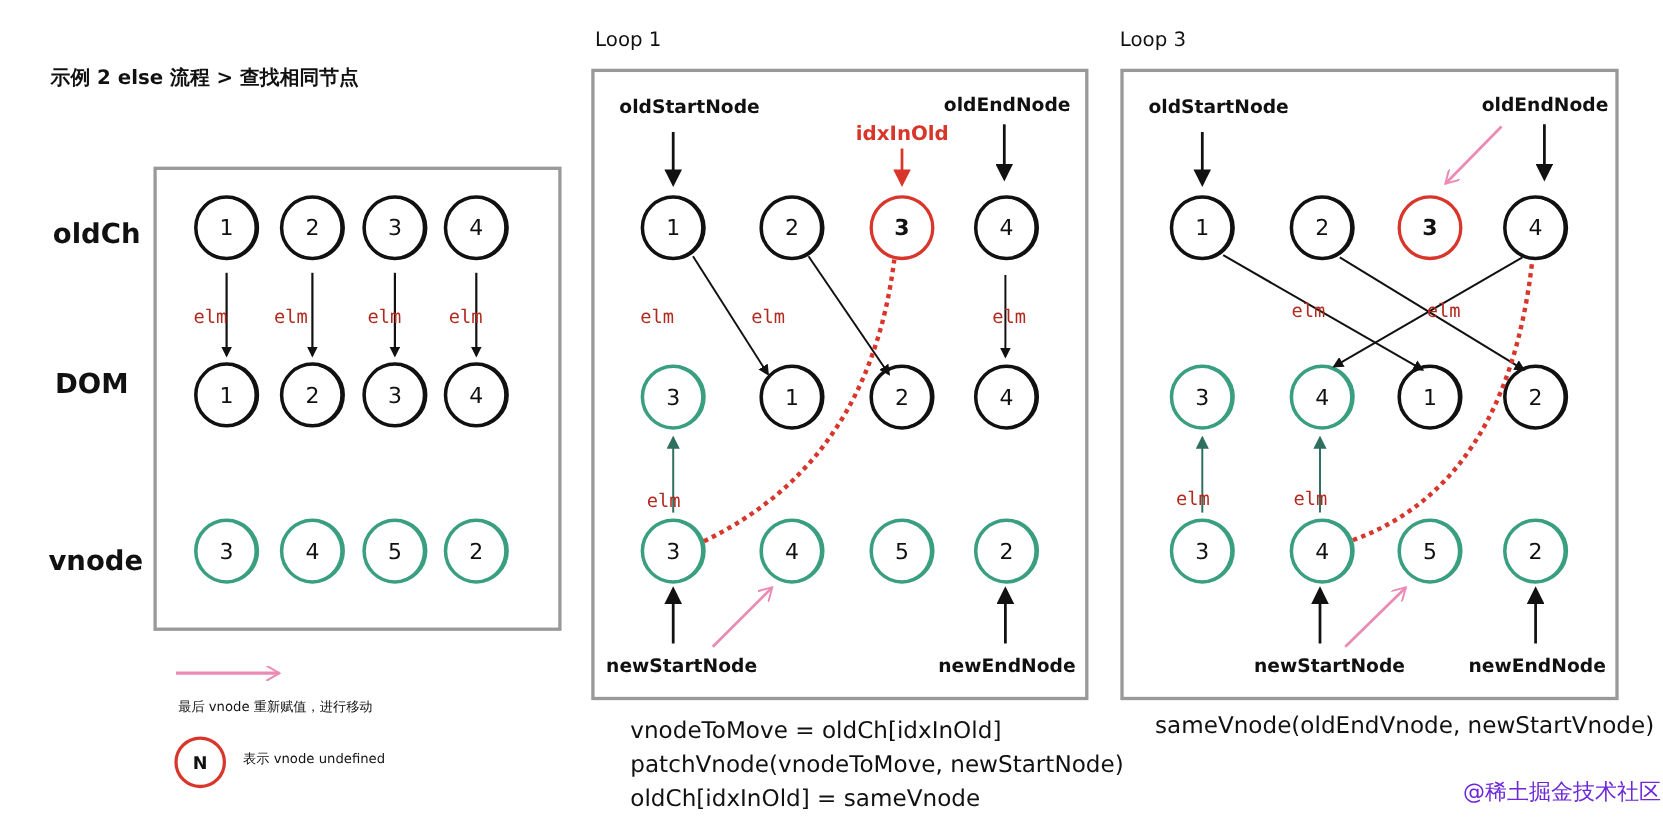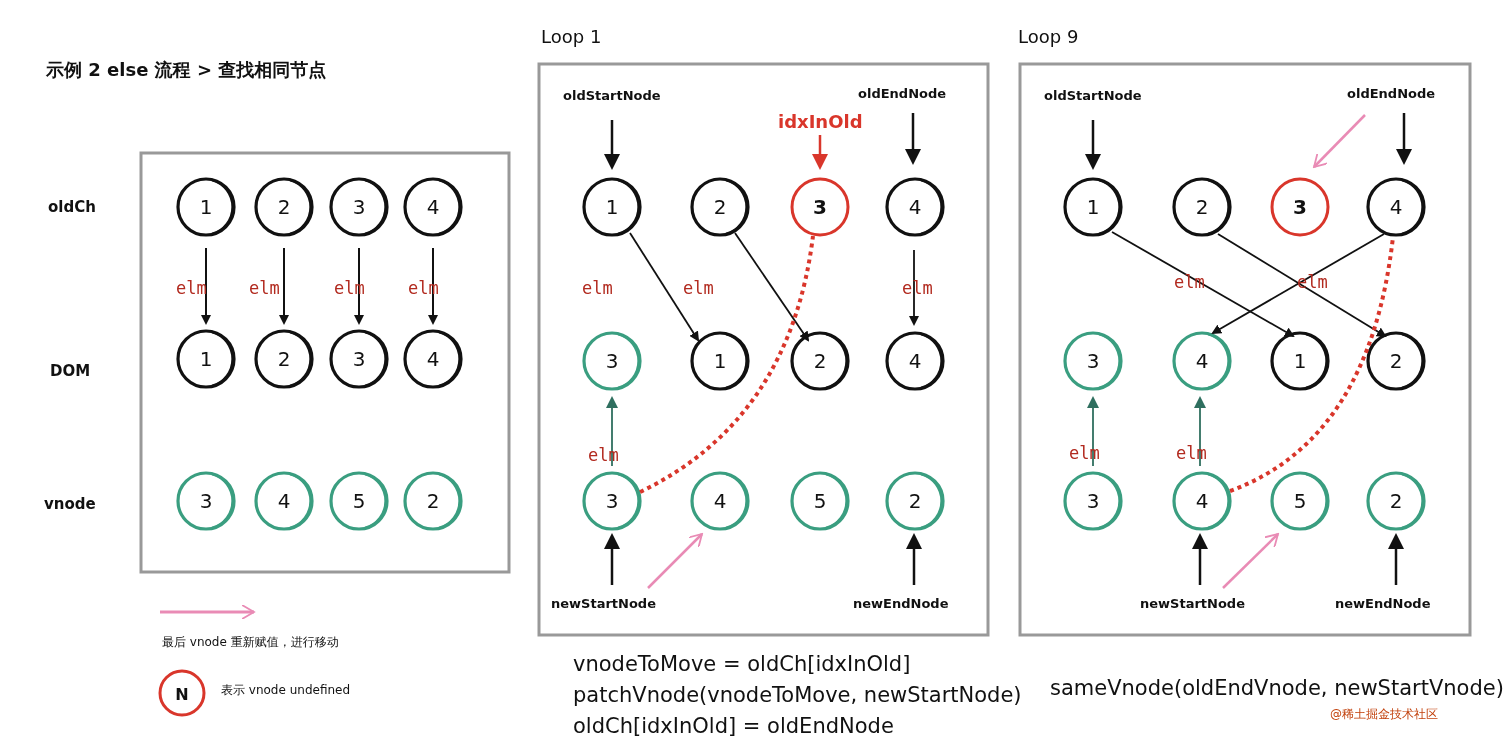--- a/index.html
+++ b/index.html
@@ -1,56 +1,56 @@
 <!DOCTYPE html>
 <html><head>
 <meta charset="utf-8">
 <style>
   html,body{margin:0;padding:0;background:#fff;}
   body{width:1512px;height:747px;position:relative;overflow:hidden;font-family:"DejaVu Sans",sans-serif;color:#111;}
   .abs{position:absolute;}
   .title{left:46px;top:58px;font-size:18px;font-weight:bold;}
   .looplabel{font-size:18px;text-align:center;}
-  .rowlabel{font-size:15px;font-weight:bold;}
-  .ptr{font-family:"DejaVu Sans",sans-serif;font-weight:bold;font-size:13px;}
+  .rowlabel{font-size:25px;font-weight:bold;}
+  .ptr{font-family:"DejaVu Sans",sans-serif;font-weight:bold;font-size:17px;}
   .red-label{color:#d9362b;font-weight:bold;font-size:18px;text-align:center;}
   .code{font-size:21px;}
   .legend-text{font-size:12px;}
-  .watermark{color:#c2410c;font-size:12px;}
+  .watermark{color:#6d28d9;font-size:20px;}
   svg{position:absolute;left:0;top:0;}
   .elm{font-family:"DejaVu Sans Mono",monospace;fill:#b22a1f;font-size:17px;}
   .num{font-family:"DejaVu Sans",sans-serif;font-size:20px;text-anchor:middle;dominant-baseline:central;fill:#111;}
   .numb{font-weight:bold;}
 </style>
 </head>
 <body>
 
 <div class="abs title">示例 2  else 流程 &gt; 查找相同节点</div>
 <div class="abs looplabel" style="left:541px;top:26px;">Loop 1</div>
-<div class="abs looplabel" style="left:1018px;top:26px;">Loop 9</div>
+<div class="abs looplabel" style="left:1018px;top:26px;">Loop 3</div>
 
 <div class="abs rowlabel" style="left:48px;top:198px;">oldCh</div>
-<div class="abs rowlabel" style="left:50px;top:362px;">DOM</div>
+<div class="abs rowlabel" style="left:50px;top:334px;">DOM</div>
 <div class="abs rowlabel" style="left:44px;top:495px;">vnode</div>
 
 <div class="abs ptr" style="left:563px;top:88px;">oldStartNode</div>
 <div class="abs ptr" style="left:858px;top:86px;">oldEndNode</div>
 <div class="abs red-label" style="left:778px;top:111px;">idxInOld</div>
 <div class="abs ptr" style="left:551px;top:596px;">newStartNode</div>
 <div class="abs ptr" style="left:853px;top:596px;">newEndNode</div>
 
 <div class="abs ptr" style="left:1044px;top:88px;">oldStartNode</div>
 <div class="abs ptr" style="left:1347px;top:86px;">oldEndNode</div>
 <div class="abs ptr" style="left:1140px;top:596px;">newStartNode</div>
 <div class="abs ptr" style="left:1335px;top:596px;">newEndNode</div>
 
 <div class="abs code" style="left:573px;top:652px;">vnodeToMove = oldCh[idxInOld]</div>
 <div class="abs code" style="left:573px;top:683px;">patchVnode(vnodeToMove, newStartNode)</div>
-<div class="abs code" style="left:573px;top:714px;">oldCh[idxInOld] = oldEndNode</div>
-<div class="abs code" style="left:1050px;top:676px;">sameVnode(oldEndVnode, newStartVnode)</div>
+<div class="abs code" style="left:573px;top:714px;">oldCh[idxInOld] = sameVnode</div>
+<div class="abs code" style="left:1050px;top:647px;">sameVnode(oldEndVnode, newStartVnode)</div>
 
 <div class="abs legend-text" style="left:162px;top:634px;">最后 vnode 重新赋值，进行移动</div>
 <div class="abs legend-text" style="left:221px;top:682px;text-align:center;">表示 vnode undefined</div>
 <div class="abs watermark" style="left:1330px;top:706px;">@稀土掘金技术社区</div>
 
 <svg width="1512" height="747">
   <defs>
     <marker id="ab" markerWidth="10" markerHeight="10" refX="8" refY="5" orient="auto" markerUnits="userSpaceOnUse">
         <path d="M0,0 L10,5 L0,10 z" fill="#111"></path>
       </marker>

